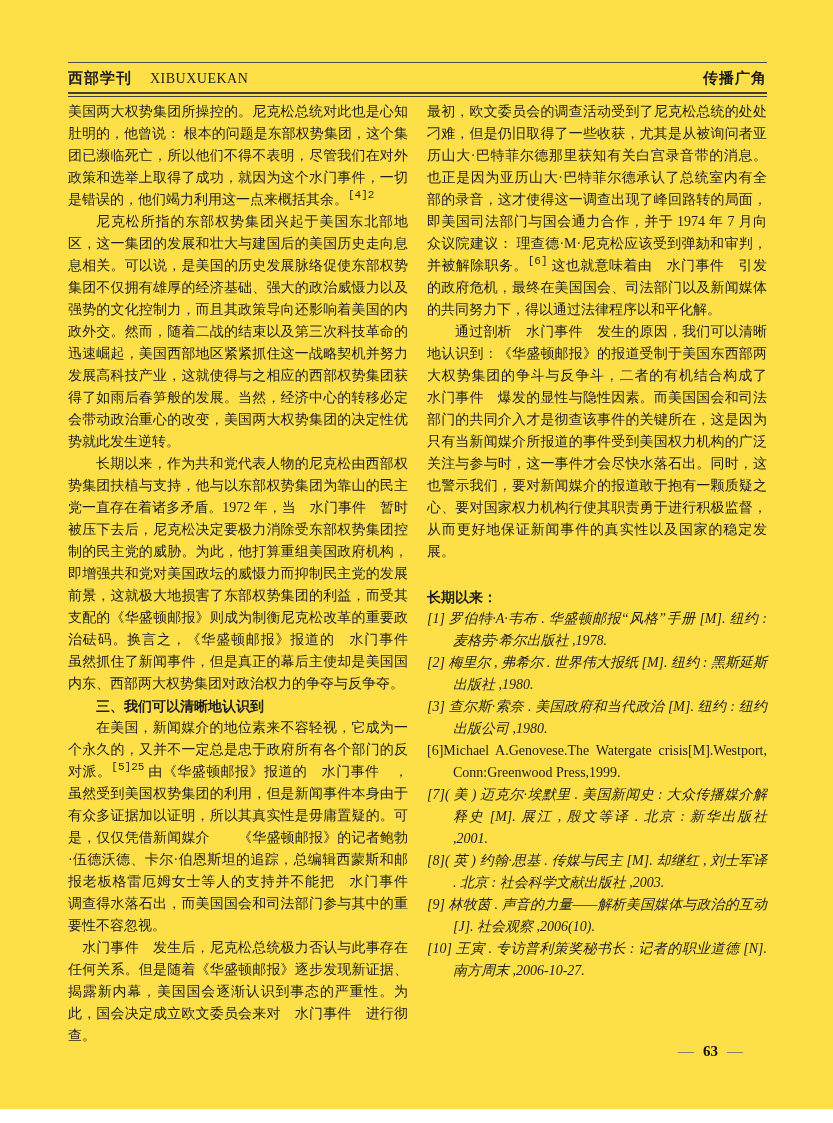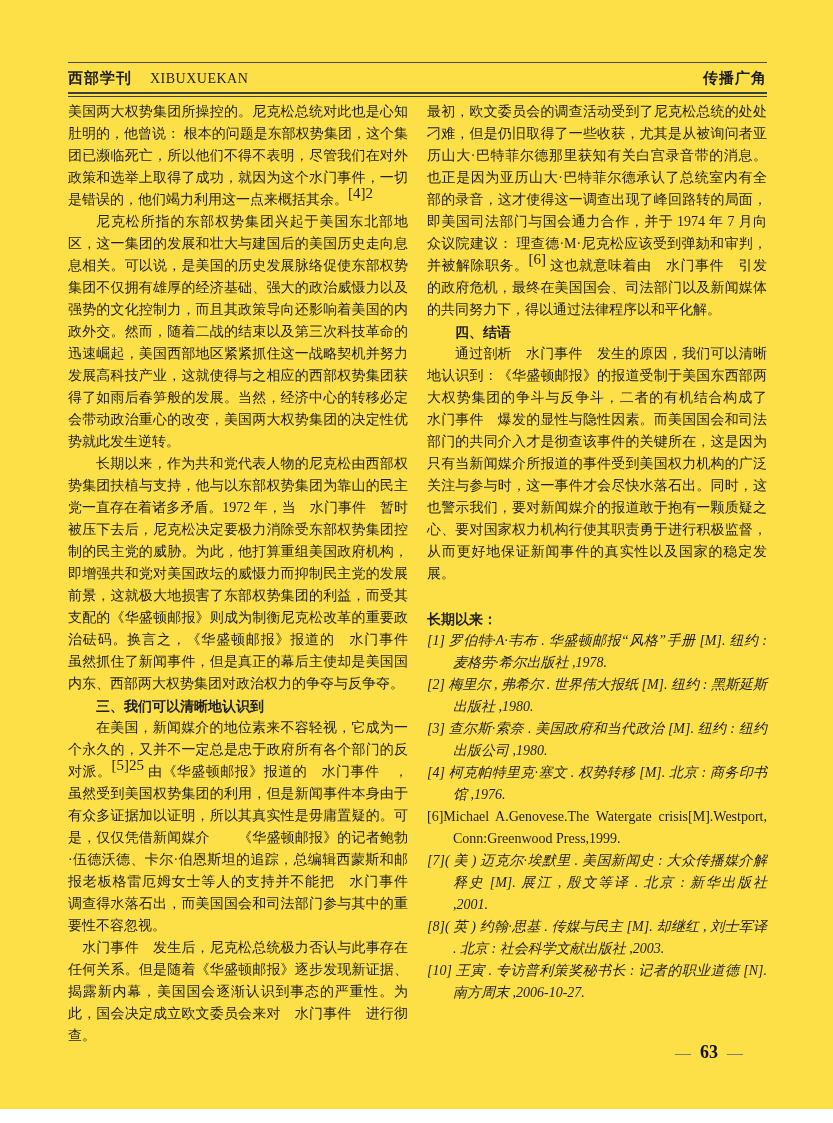--- a/index.html
+++ b/index.html
@@ -44,22 +44,23 @@
     margin:0;text-align:justify;font-size:14px;line-height:22px;
     text-justify:inter-ideograph;
   }
   .indent{text-indent:2em;}
   .heading{
     font-weight:bold;
     font-family:"Liberation Sans","DejaVu Sans",sans-serif;
     font-size:14px;
   }
   sup.cite{
-    font-size:15px;line-height:0;vertical-align:super;
+    font-size:11px;line-height:0;vertical-align:super;
     letter-spacing:0;
+    font-family:Liberation Mono, monospace;
   }
   .refs-title{
     font-weight:bold;
     font-family:"Liberation Sans","DejaVu Sans",sans-serif;
     margin-top:23px !important;
   }
   .ref{
     font-style:italic;
     padding-left:26px;text-indent:-26px;
   }
@@ -67,21 +68,21 @@
   .author-note{
     font-style:italic;
     margin-top:7px !important;
     text-indent:1em;
   }
   .pageno{
     position:absolute;top:1042px;right:90px;
     font-size:16px;white-space:nowrap;
   }
   .pageno .dash{color:#6e6e6e;}
-  .pageno .num{font-weight:bold;font-size:18px;margin:0 9px;color:#111;}
+  .pageno .num{font-weight:bold;font-size:15px;margin:0 9px;color:#111;}
 </style>
 </head>
 <body>
 
 <div class="page">
 
   <div class="rule-top"></div>
 
   <div class="header">
     <div>
@@ -99,32 +100,31 @@
       <p><span>美国两大权势集团所操控的。尼克松总统对此也是心知肚明的，他曾说： 根本的问题是东部权势集团，这个集团已濒临死亡，所以他们不得不表明，尽管我们在对外政策和选举上取得了成功，就因为这个水门事件，一切是错误的，他们竭力利用这一点来概括其余。</span><sup class="cite">[4]2</sup></p>
       <p class="indent">尼克松所指的东部权势集团兴起于美国东北部地区，这一集团的发展和壮大与建国后的美国历史走向息息相关。可以说，是美国的历史发展脉络促使东部权势集团不仅拥有雄厚的经济基础、强大的政治威慑力以及强势的文化控制力，而且其政策导向还影响着美国的内政外交。然而，随着二战的结束以及第三次科技革命的迅速崛起，美国西部地区紧紧抓住这一战略契机并努力发展高科技产业，这就使得与之相应的西部权势集团获得了如雨后春笋般的发展。当然，经济中心的转移必定会带动政治重心的改变，美国两大权势集团的决定性优势就此发生逆转。</p>
       <p class="indent">长期以来，作为共和党代表人物的尼克松由西部权势集团扶植与支持，他与以东部权势集团为靠山的民主党一直存在着诸多矛盾。1972 年，当　水门事件　暂时被压下去后，尼克松决定要极力消除受东部权势集团控制的民主党的威胁。为此，他打算重组美国政府机构，即增强共和党对美国政坛的威慑力而抑制民主党的发展前景，这就极大地损害了东部权势集团的利益，而受其支配的《华盛顿邮报》则成为制衡尼克松改革的重要政治砝码。换言之，《华盛顿邮报》报道的　水门事件　虽然抓住了新闻事件，但是真正的幕后主使却是美国国内东、西部两大权势集团对政治权力的争夺与反争夺。</p>
       <p class="heading indent">三、我们可以清晰地认识到</p>
       <p class="indent"><span>在美国，新闻媒介的地位素来不容轻视，它成为一个永久的，又并不一定总是忠于政府所有各个部门的反对派。</span><sup class="cite">[5]25</sup><span> 由《华盛顿邮报》报道的　水门事件　，虽然受到美国权势集团的利用，但是新闻事件本身由于有众多证据加以证明，所以其真实性是毋庸置疑的。可是，仅仅凭借新闻媒介　　《华盛顿邮报》的记者鲍勃·伍德沃德、卡尔·伯恩斯坦的追踪，总编辑西蒙斯和邮报老板格雷厄姆女士等人的支持并不能把　水门事件　调查得水落石出，而美国国会和司法部门参与其中的重要性不容忽视。</span></p>
       <p>　水门事件　发生后，尼克松总统极力否认与此事存在任何关系。但是随着《华盛顿邮报》逐步发现新证据、揭露新内幕，美国国会逐渐认识到事态的严重性。为此，国会决定成立欧文委员会来对　水门事件　进行彻查。</p>
     </div>
 
     <div class="col">
       <p><span>最初，欧文委员会的调查活动受到了尼克松总统的处处刁难，但是仍旧取得了一些收获，尤其是从被询问者亚历山大·巴特菲尔德那里获知有关白宫录音带的消息。也正是因为亚历山大·巴特菲尔德承认了总统室内有全部的录音，这才使得这一调查出现了峰回路转的局面，即美国司法部门与国会通力合作，并于 1974 年 7 月向众议院建议： 理查德·M·尼克松应该受到弹劾和审判，并被解除职务。</span><sup class="cite">[6]</sup><span> 这也就意味着由　水门事件　引发的政府危机，最终在美国国会、司法部门以及新闻媒体的共同努力下，得以通过法律程序以和平化解。</span></p>
-      <p class="heading indent">四、结语</p>
       <p class="indent">通过剖析　水门事件　发生的原因，我们可以清晰地认识到：《华盛顿邮报》的报道受制于美国东西部两大权势集团的争斗与反争斗，二者的有机结合构成了　水门事件　爆发的显性与隐性因素。而美国国会和司法部门的共同介入才是彻查该事件的关键所在，这是因为只有当新闻媒介所报道的事件受到美国权力机构的广泛关注与参与时，这一事件才会尽快水落石出。同时，这也警示我们，要对新闻媒介的报道敢于抱有一颗质疑之心、要对国家权力机构行使其职责勇于进行积极监督，从而更好地保证新闻事件的真实性以及国家的稳定发展。</p>
 
       <p class="refs-title">长期以来：</p>
       <div>
         <p class="ref">[1] 罗伯特·A·韦布 . 华盛顿邮报“风格”手册 [M]. 纽约 : 麦格劳·希尔出版社 ,1978.</p>
         <p class="ref">[2] 梅里尔 , 弗希尔 . 世界伟大报纸 [M]. 纽约 : 黑斯延斯出版社 ,1980.</p>
         <p class="ref">[3] 查尔斯·索奈 . 美国政府和当代政治 [M]. 纽约 : 纽约出版公司 ,1980.</p>
-        <p class="ref">[4] 柯克帕特里克·塞文 . 权势转移 [M]. 北京 : 商务印书馆 ,1976.</p>
         <p class="ref en">[6]Michael A.Genovese.The Watergate crisis[M].Westport, Conn:Greenwood Press,1999.</p>
         <p class="ref">[7]( 美 ) 迈克尔·埃默里 . 美国新闻史 : 大众传播媒介解释史 [M]. 展江 , 殷文等译 . 北京 : 新华出版社 ,2001.</p>
         <p class="ref">[8]( 英 ) 约翰·思基 . 传媒与民主 [M]. 却继红 , 刘士军译 . 北京 : 社会科学文献出版社 ,2003.</p>
+        <p class="ref">[9] 林牧茵 . 声音的力量——解析美国媒体与政治的互动 [J]. 社会观察 ,2006(10).</p>
         <p class="ref">[10] 王寅 . 专访普利策奖秘书长 : 记者的职业道德 [N]. 南方周末 ,2006-10-27.</p>
       </div>
 
     </div>
 
   </div>
 
   <div class="pageno">
     <span class="dash">—</span><span class="num">63</span><span class="dash">—</span>
   </div>

